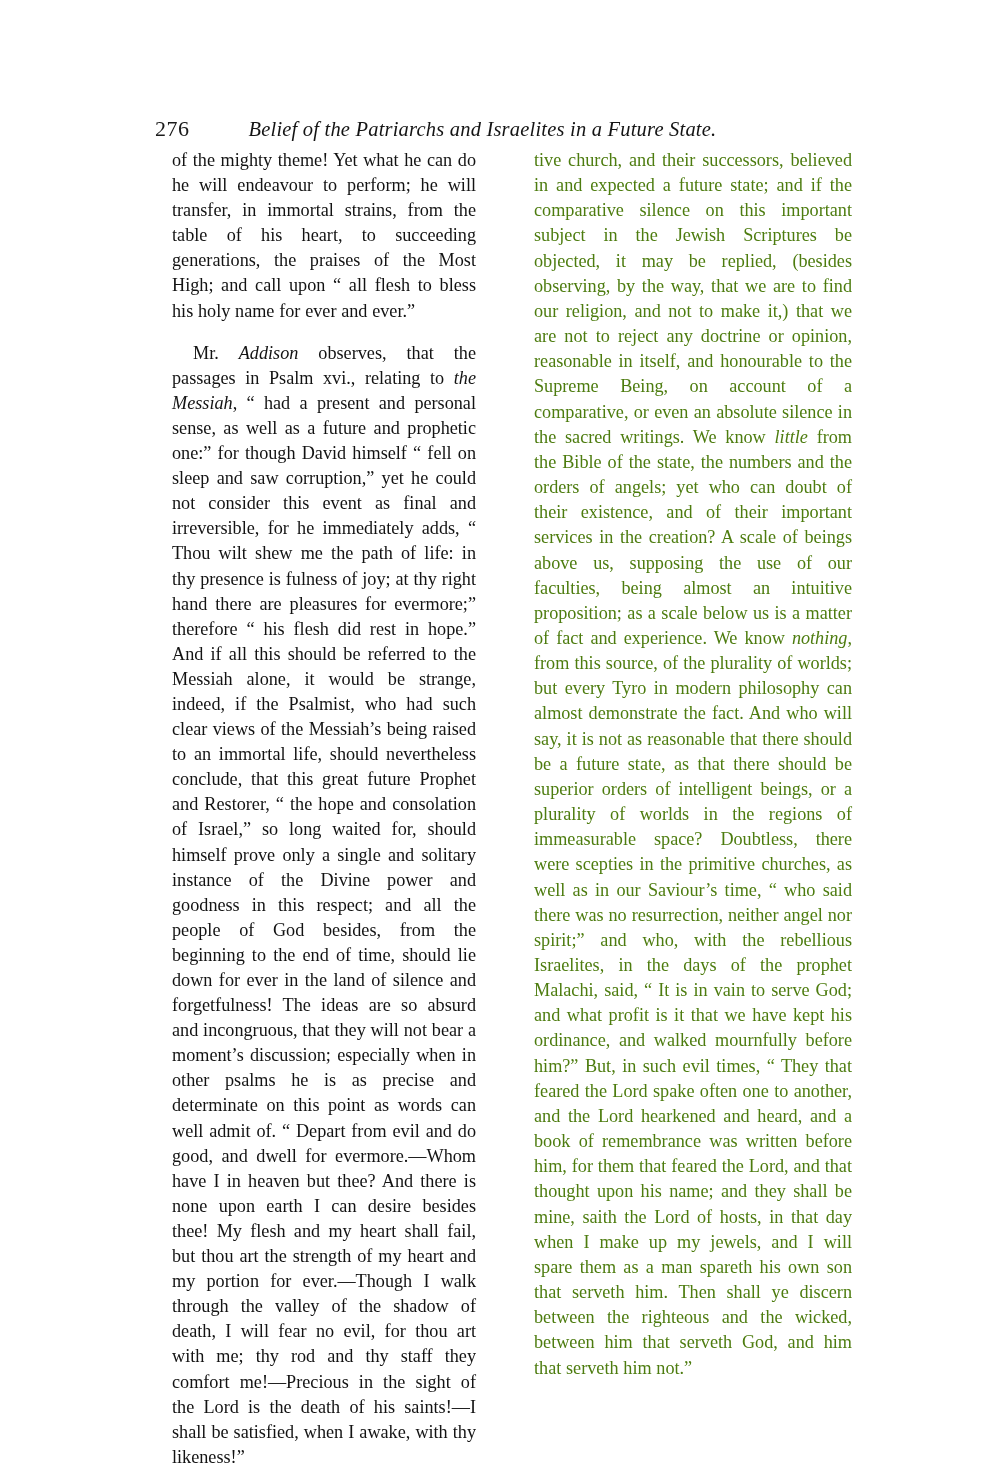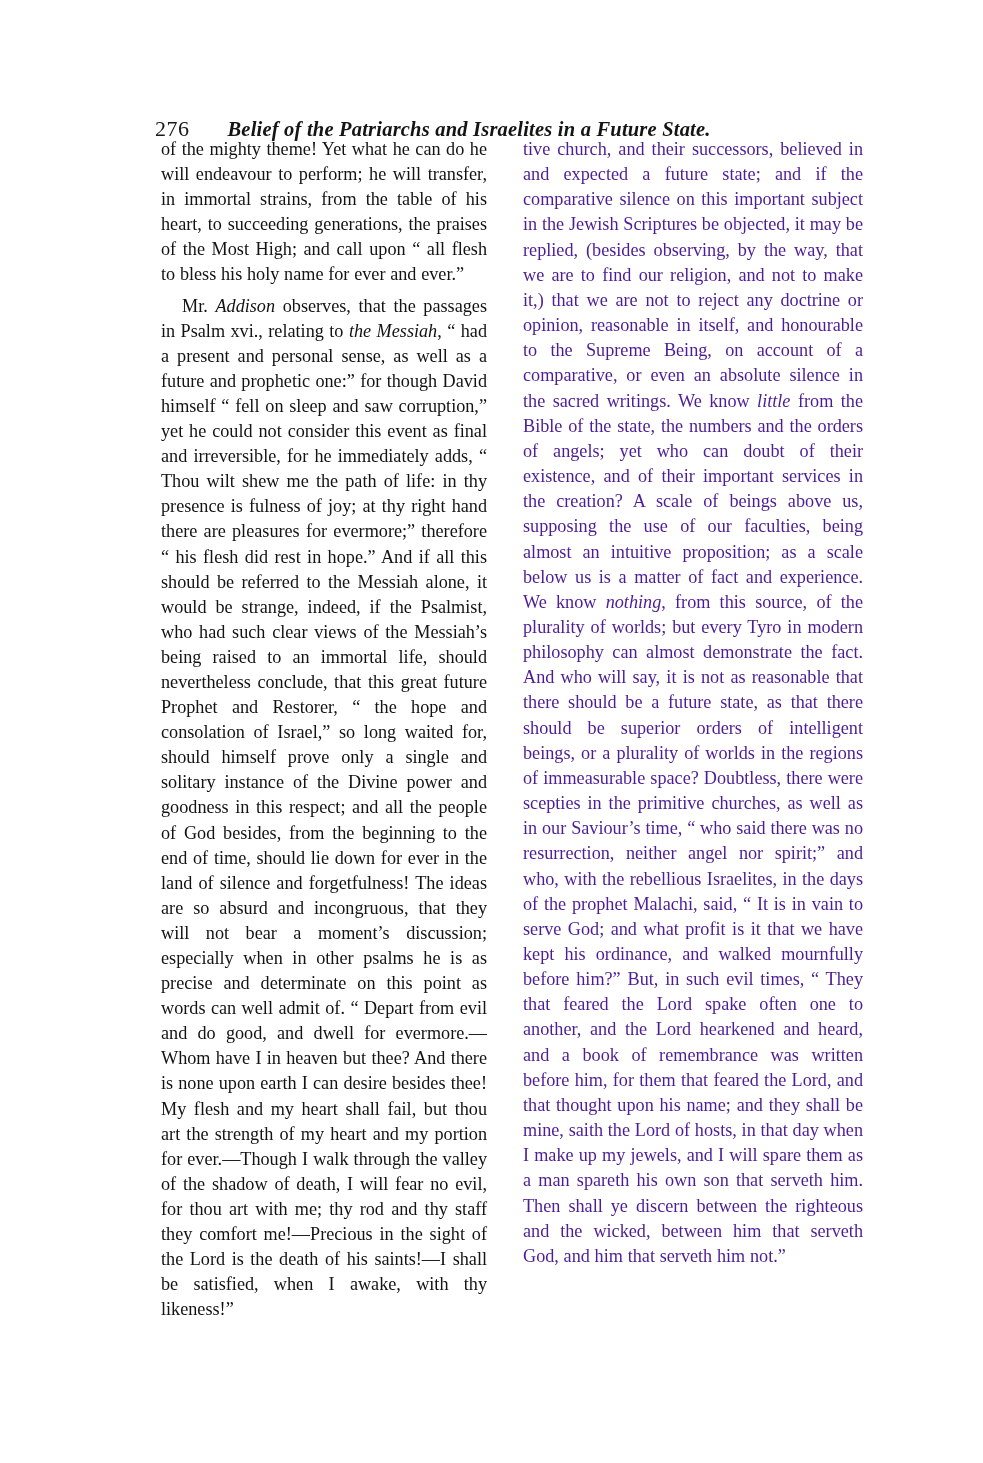--- a/index.html
+++ b/index.html
@@ -26,31 +26,32 @@
 
   
   .running-head {
     position: absolute;
     left: 155px;
     top: 86px;
     width: 720px;
     height: 28px;
     display: flex;
     align-items: baseline;
+    gap: 21px;
   }
   .folio {
     font-size: 22px;
     letter-spacing: 0.5px;
     font-weight: 400;
     color: #1a1a1a;
   }
   .head-title {
     margin-left: 38px;
     font-style: italic;
-    font-weight: 700;
+    font-weight: 400;
     font-size: 20.5px;
     letter-spacing: 0.2px;
     color: #141414;
     white-space: nowrap;
     margin-top: 32px;
   }
 
   
   .columns {
     position: absolute;
@@ -60,39 +61,39 @@
   }
   .col {
     position: absolute;
     top: 0;
     width: 338px;
   }
   .col-left  { left: 0px; }
   .col-right { left: 362px; width: 352px; }
 
   .col p {
-    margin: 6px;
+    margin: 17px;
     font-size: 18.2px;
     line-height: 25.1px;
     text-align: justify;
     text-justify: inter-word;
     word-spacing: 0.2px;
     color: #131313;
     -webkit-font-smoothing: none;
   }
   .col p.indent {
     text-indent: 21px;
   }
   .col p + p {
     margin-top: 0;
   }
 
   
   .col-right p {
-    color: #4c1d95;
+    color: #4d7c0f;
     line-height: 25.15px;
   }
 
   i, em { font-style: italic; font-family: Liberation Serif, serif; }
 
   
   .clip-edge {
     position: absolute;
     left: 876px;
     top: 0;

